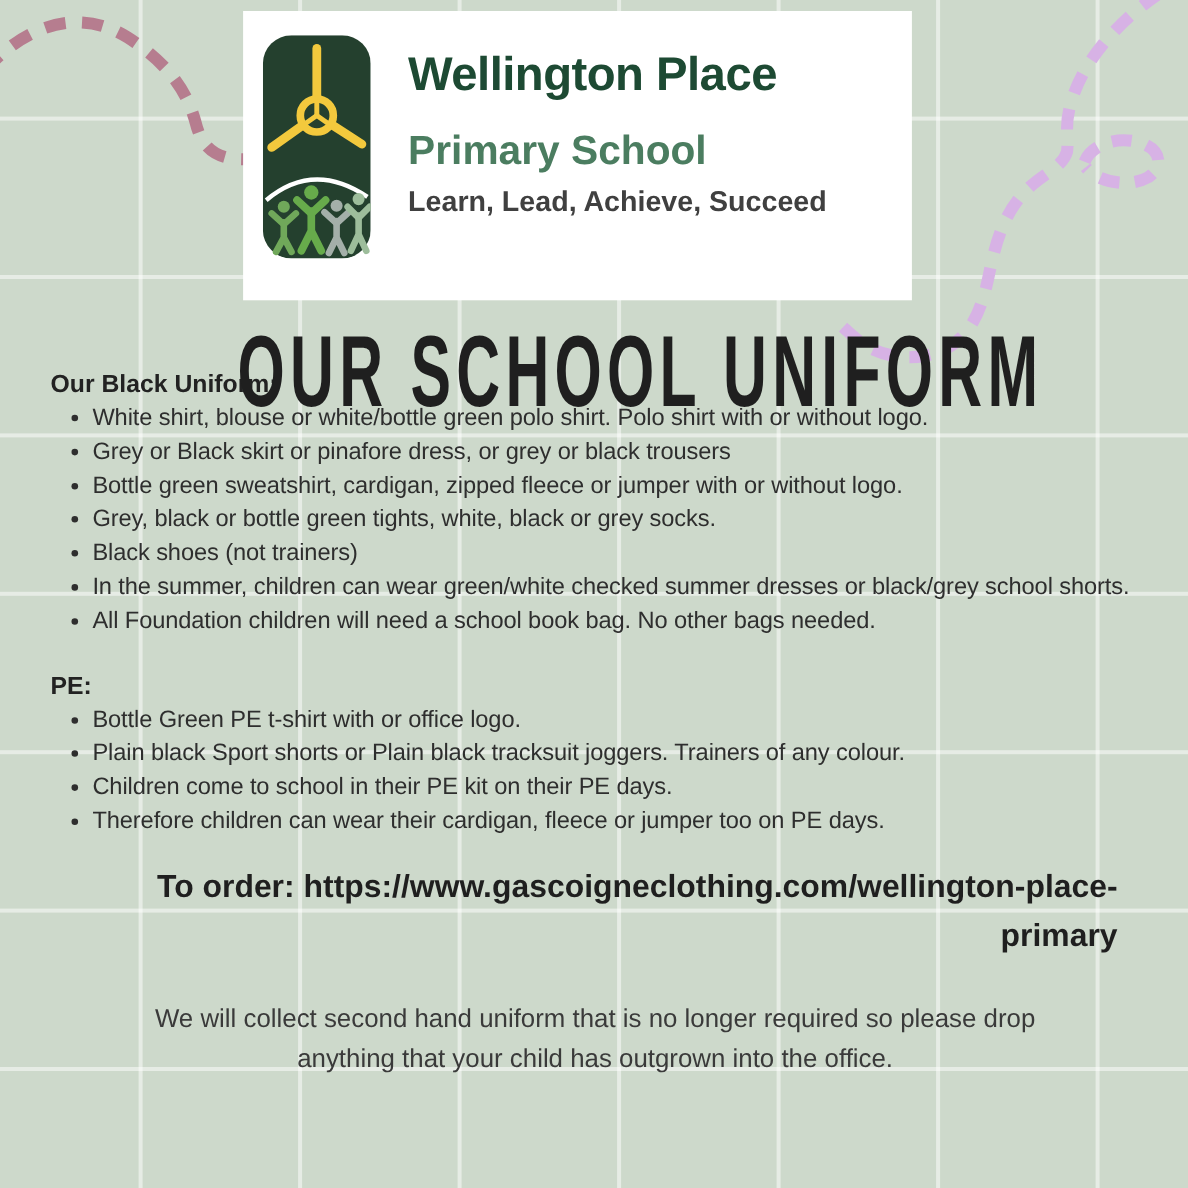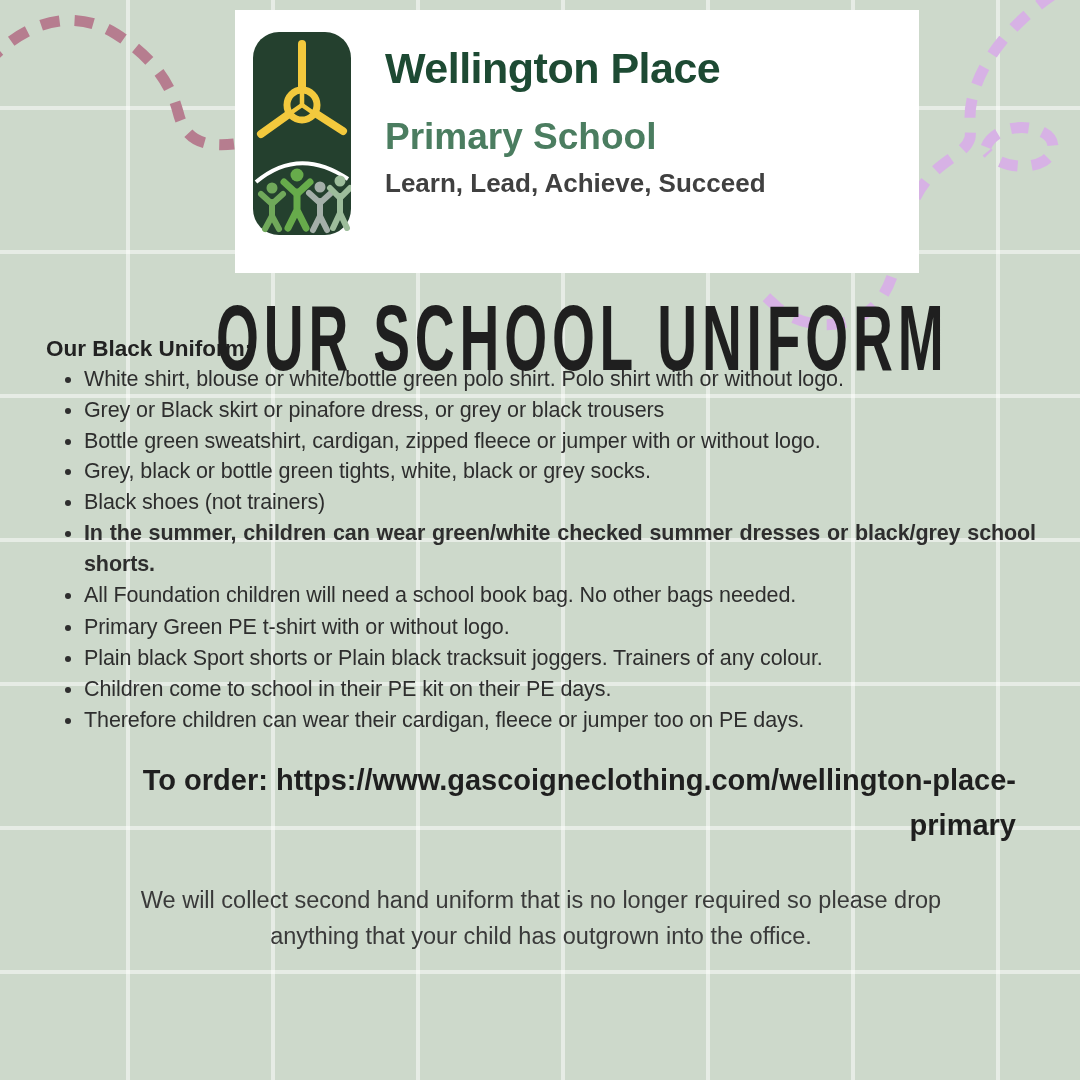--- a/index.html
+++ b/index.html
@@ -11,22 +11,22 @@
     background-color:#cdd9cb;
     background-image:
       linear-gradient(to right, rgba(255,255,255,.5), rgba(255,255,255,.5) 4px, transparent 4px),
       linear-gradient(to bottom, rgba(255,255,255,.5), rgba(255,255,255,.5) 4px, transparent 4px);
     background-size:145px 144px;
     background-position:126px 106px;
   }
   .decor { position:absolute; left:0; top:0; z-index:1; pointer-events:none; }
 
   .header-card {
-    position:absolute; left:235px; top:10px;
-    width:684px; height:263px;
+    position:absolute; left:221px; top:10px;
+    width:608px; height:263px;
     background:#ffffff; z-index:2;
   }
   .logo { position:absolute; left:18px; top:22px; }
   .header-text { position:absolute; left:150px; top:0; width:450px; }
   .school-name  { position:absolute; left:0; top:34px;  font-size:43px; font-weight:bold; color:#1d4a33; white-space:nowrap; letter-spacing:-0.5px; }
   .school-type  { position:absolute; left:0; top:106px; font-size:37px; font-weight:bold; color:#4b7d60; white-space:nowrap; }
   .motto        { position:absolute; left:0; top:158px; font-size:26px; font-weight:bold; color:#404040; white-space:nowrap; }
 
   .title {
     position:absolute; left:0; top:224px; width:100%;
@@ -34,21 +34,21 @@
     font-size:92px; font-weight:bold; color:#1f1f1f;
     letter-spacing:8px; white-space:nowrap;
     transform:scaleX(0.60); transform-origin:50% 50%;
   }
 
   .content { position:absolute; left:46px; top:336px; width:990px; color:#2e2e2e; z-index:2; }
   .section-heading { font-size:22.5px; font-weight:bold; color:#222222; line-height:26px; }
   .pe-heading { margin-top:31px; }
   ul.bullets { margin:2px 0 0 0; padding:0 0 0 38px; list-style:disc; }
   ul.bullets li { font-size:21.5px; line-height:30.8px; letter-spacing:-0.1px; }
-  ul.uniform-list li:nth-child(6) { text-align:justify;font-weight:bold; }
+  ul.uniform-list li:nth-child(6) { text-align:justify; }
 
   .order-block {
     margin:22px auto 0 auto; width:950px;
     text-align:right; font-size:29px; font-weight:bold;
     line-height:45px; color:#1f1f1f;
     overflow-wrap:break-word;
   }
   .footer-note {
     margin:34px auto 0 auto; width:880px;
     text-align:center; font-size:23.5px; line-height:36px; color:#3a3a3a;
@@ -117,22 +117,23 @@
     <ul class="bullets uniform-list">
         <li>White shirt, blouse or white/bottle green polo shirt. Polo shirt with or without logo.</li>
         <li>Grey or Black skirt or pinafore dress, or grey or black trousers</li>
         <li>Bottle green sweatshirt, cardigan, zipped fleece or jumper with or without logo.</li>
         <li>Grey, black or bottle green tights, white, black or grey socks.</li>
         <li>Black shoes (not trainers)</li>
         <li>In the summer, children can wear green/white checked summer dresses or black/grey school shorts.</li>
         <li>All Foundation children will need a school book bag. No other bags needed.</li>
       </ul>
 
+    <div class="section-heading pe-heading">PE:</div>
     <ul class="bullets pe-list">
-        <li>Primary Green PE t-shirt with or without logo.</li>
+        <li>Bottle Green PE t-shirt with or office logo.</li>
         <li>Plain black Sport shorts or Plain black tracksuit joggers. Trainers of any colour.</li>
         <li>Children come to school in their PE kit on their PE days.</li>
         <li>Therefore children can wear their cardigan, fleece or jumper too on PE days.</li>
       </ul>
 
     <div class="order-block">
       <div>To order: https://www.gascoigneclothing.com/wellington-place-primary</div>
     </div>
 
     <div class="footer-note">We will collect second hand uniform that is no longer required so please drop anything that your child has outgrown into the office.</div>

